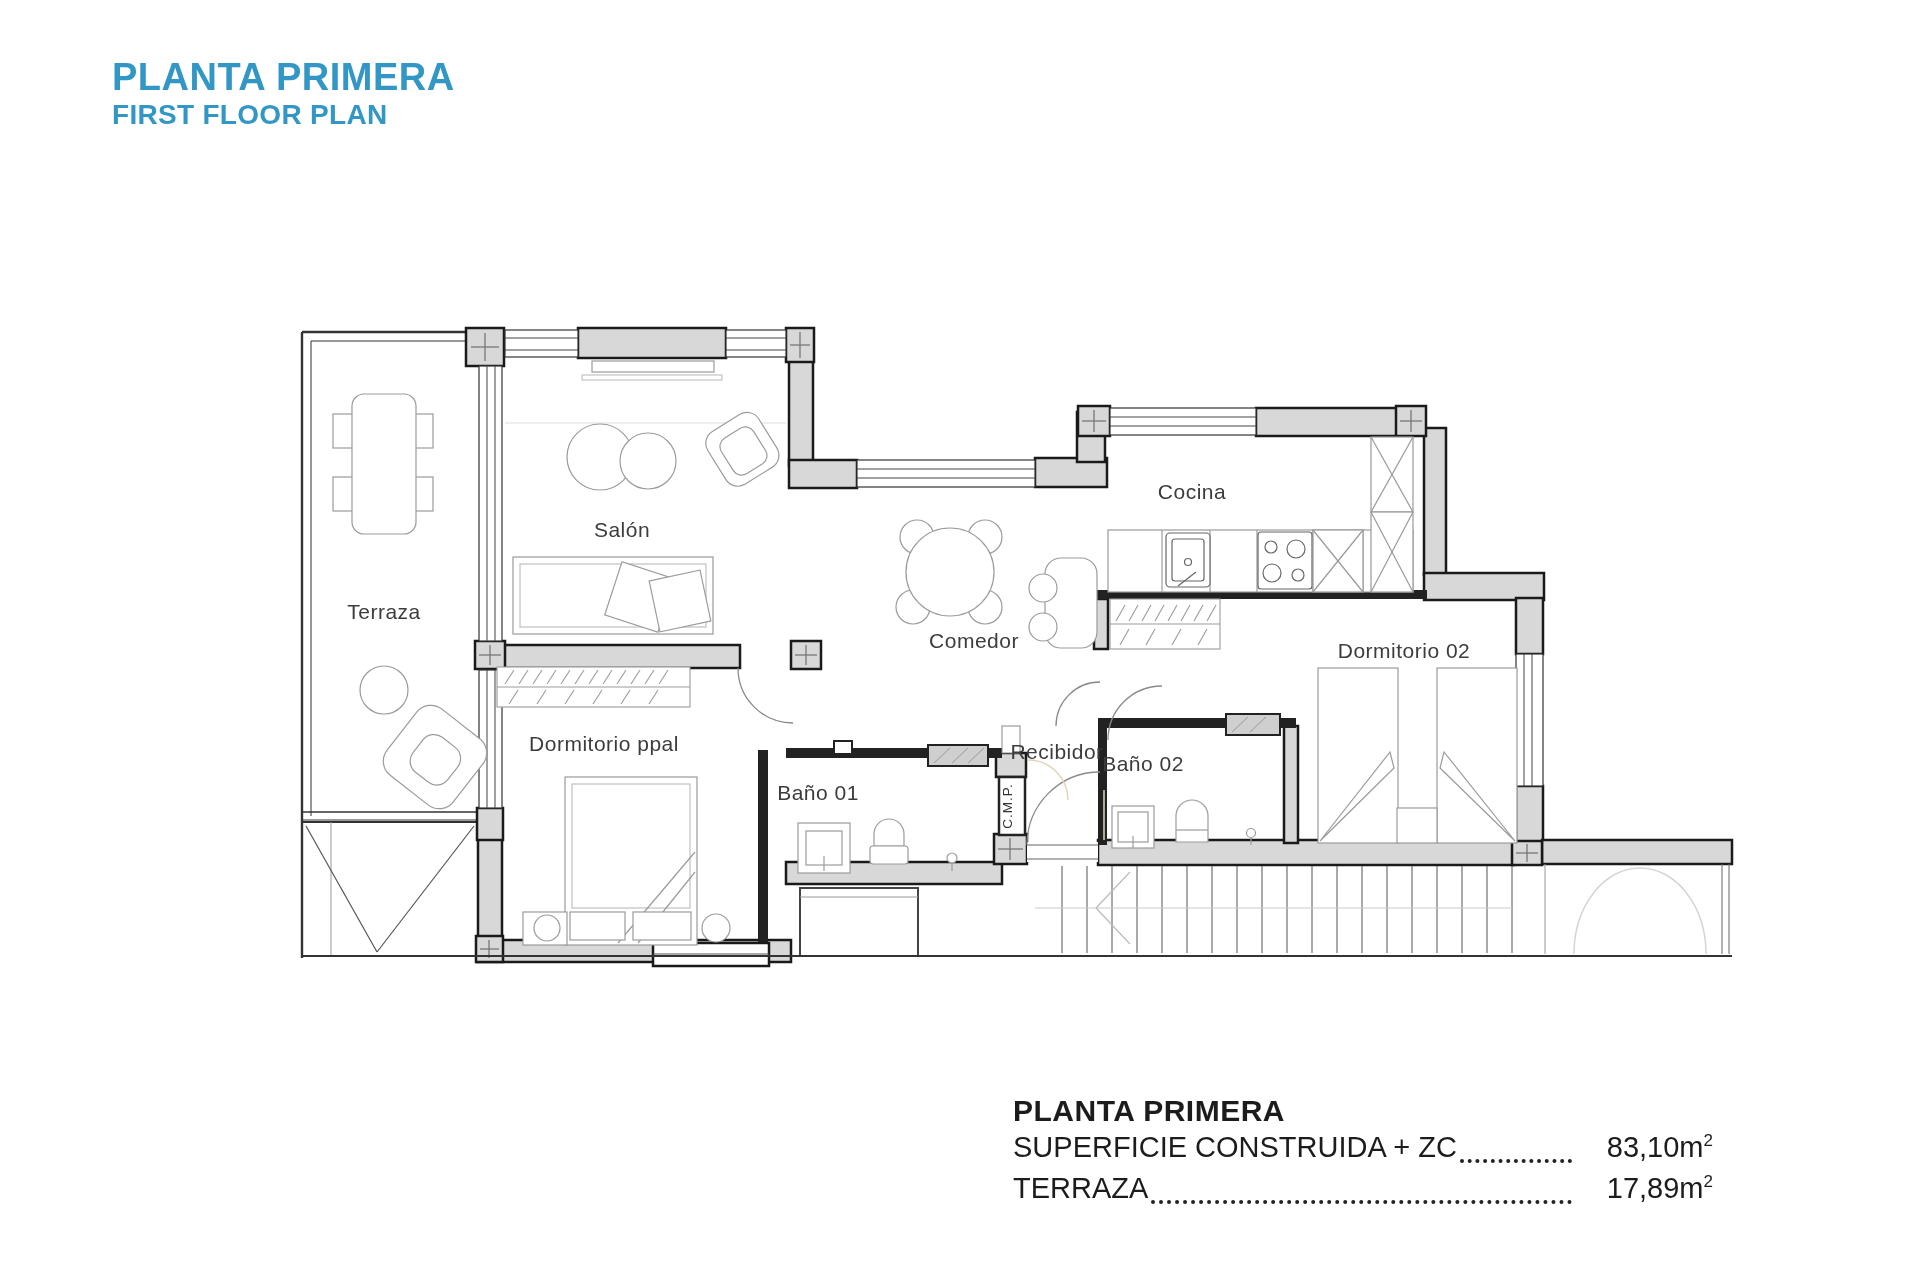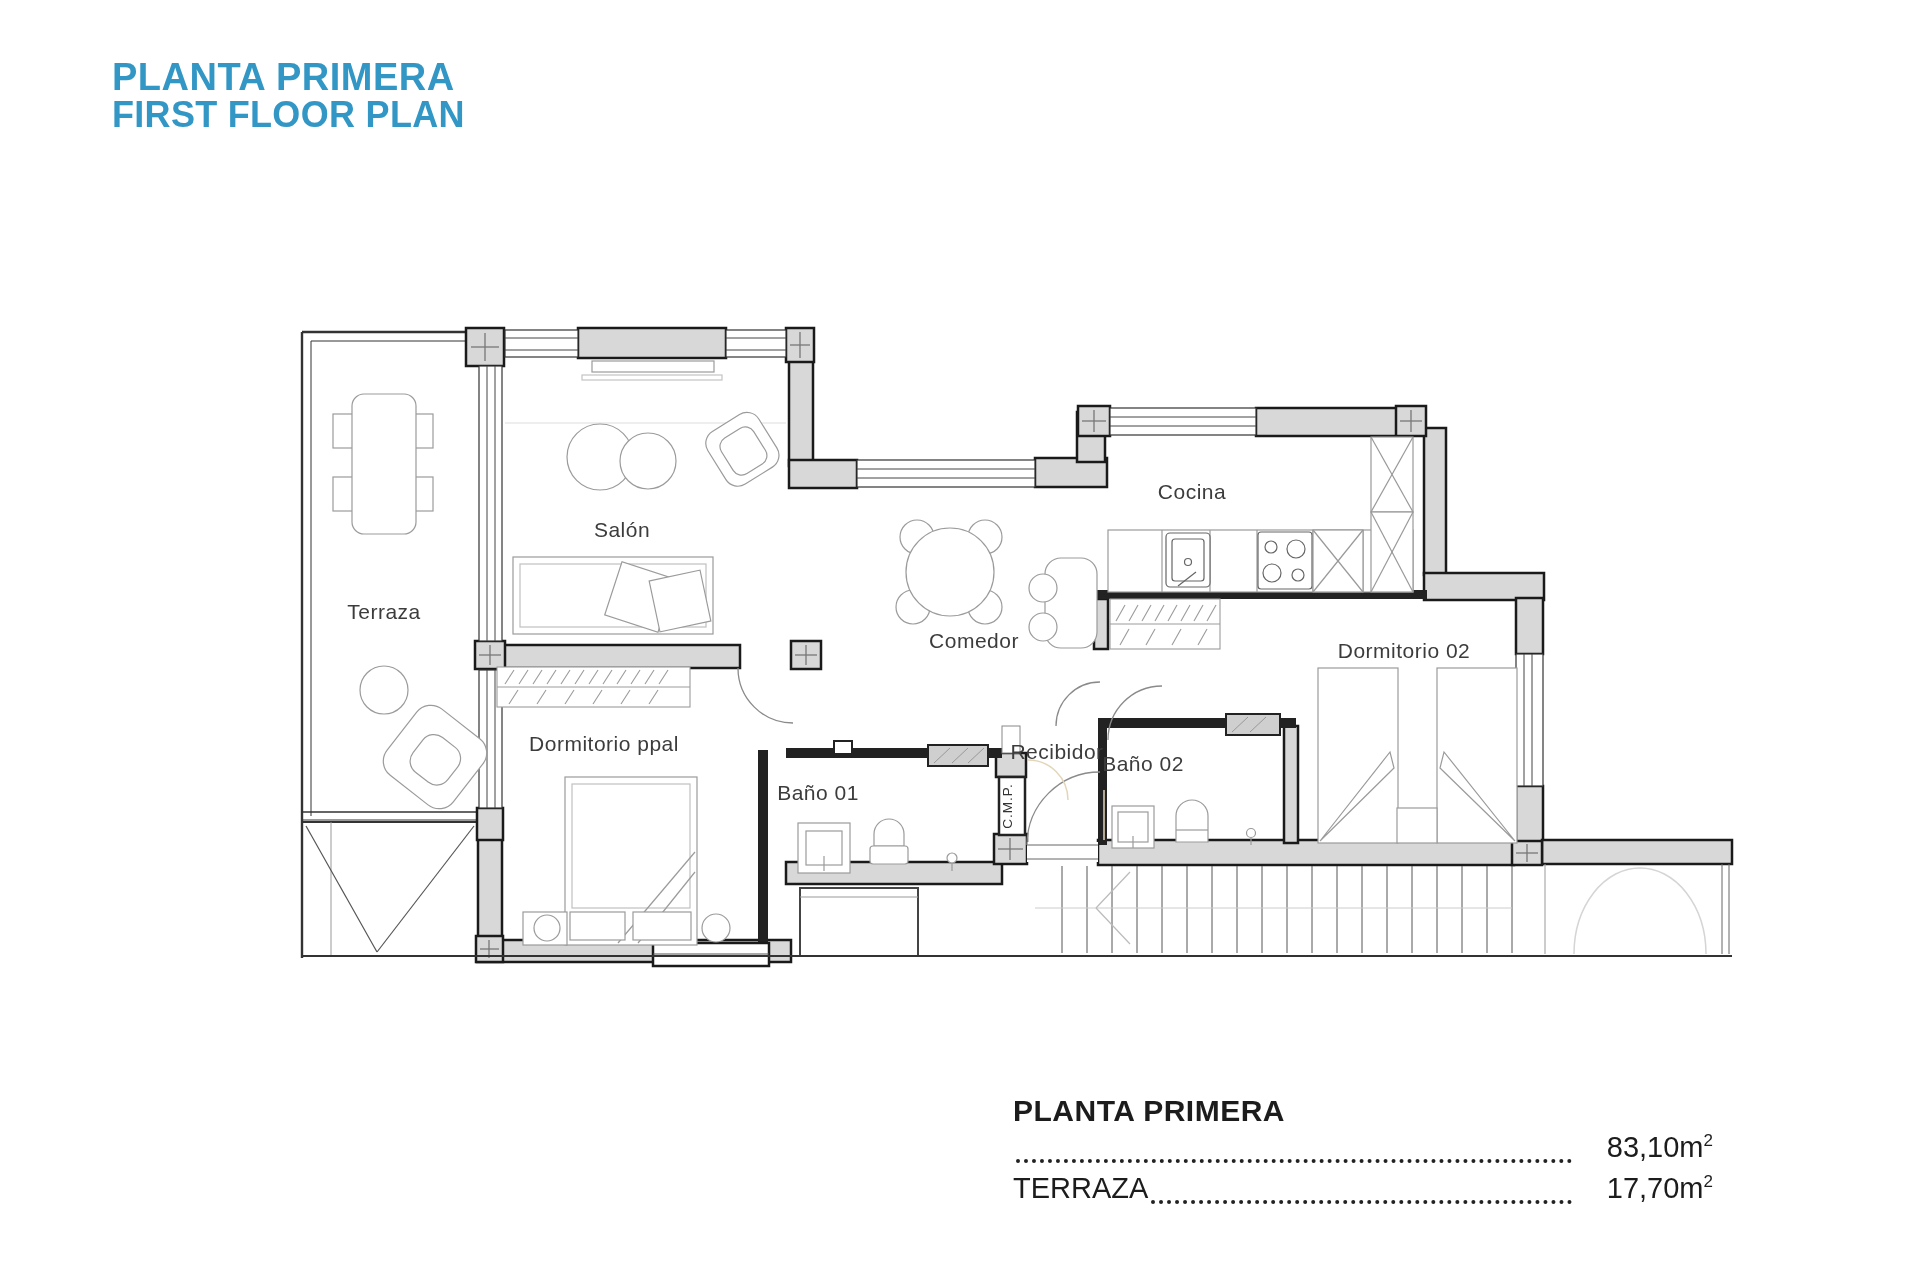--- a/index.html
+++ b/index.html
@@ -1,21 +1,21 @@
 <!DOCTYPE html>
 <html><head>
 <meta charset="utf-8">
 <style>
   html,body{margin:0;padding:0;background:#ffffff;}
   .page{position:relative;width:1920px;height:1280px;background:#ffffff;overflow:hidden;
         font-family:"Liberation Sans",sans-serif;}
   
   .header{position:absolute;left:112px;top:56px;color:#3397c6;}
   .header .title{font-size:38px;font-weight:bold;letter-spacing:.5px;line-height:42px;margin:0;}
-  .header .subtitle{font-size:36px;font-weight:bold;letter-spacing:.3px;line-height:34px;margin:0;}
+  .header .subtitle{font-size:28px;font-weight:bold;letter-spacing:.3px;line-height:34px;margin:0;}
   
   svg.plan{position:absolute;left:0;top:0;}
   text.room{font-family:"Liberation Sans",sans-serif;font-size:21px;fill:#3c3c3c;letter-spacing:.5px;}
   text.small{font-family:"Liberation Sans",sans-serif;font-size:13.5px;fill:#333;letter-spacing:1px;}
   
   .summary{position:absolute;left:1013px;top:1093px;width:700px;color:#1c1c1c;}
   .summary .heading{font-size:30px;font-weight:bold;letter-spacing:.5px;line-height:36px;}
   .srow{display:flex;align-items:baseline;font-size:29px;font-weight:400;line-height:36px;white-space:nowrap;}
   .leader{flex:1;align-self:flex-end;height:0;border-bottom:4px dotted #222;margin:0 3px 7px 3px;}
   .sval{white-space:nowrap;margin-left:32px;}
@@ -375,23 +375,24 @@
       <text class="room" x="818" y="800">Baño 01</text>
       <text class="room" x="1057" y="759">Recibidor</text>
       <text class="room" x="1143" y="771">Baño 02</text>
       <text class="small" x="1012" y="806" transform="rotate(-90 1012 806)" text-anchor="middle">C.M.P.</text>
     </g>
   </svg>
 
   <div class="summary">
     <div class="heading">PLANTA PRIMERA</div>
     <div class="srow">
+      <span>SUPERFICIE CONSTRUIDA + ZC</span>
       <span class="leader"></span>
       <span class="sval"><span>83,10m</span><span class="sup">2</span></span>
     </div>
     <div class="srow">
       <span>TERRAZA</span>
       <span class="leader"></span>
-      <span class="sval"><span>17,70m</span><span class="sup">2</span></span>
+      <span class="sval"><span>17,89m</span><span class="sup">2</span></span>
     </div>
   </div>
 
 </div>
 
 </body></html>

